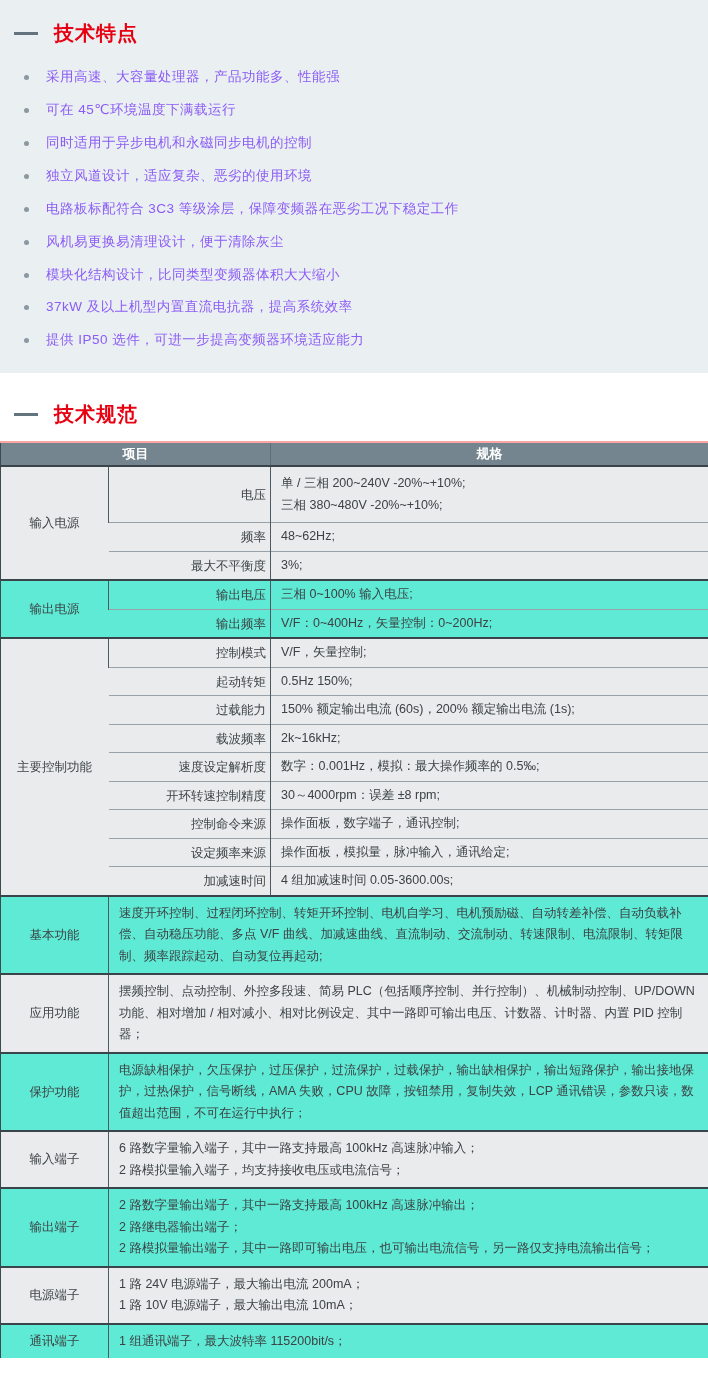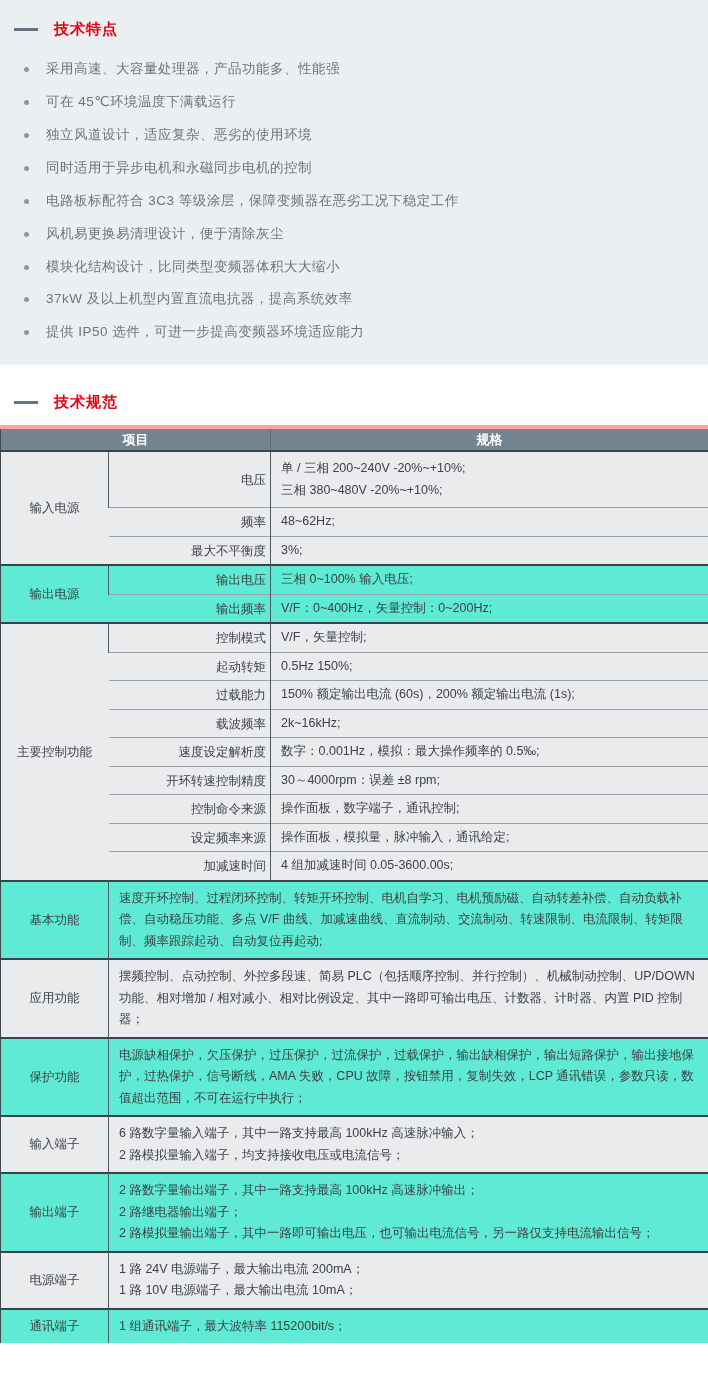--- a/index.html
+++ b/index.html
@@ -7,33 +7,33 @@
   body {
     width:708px; height:1384px; overflow:hidden;
     background:#ffffff;
     font-family:"Liberation Sans","DejaVu Sans",sans-serif;
     -webkit-font-smoothing:antialiased;
   }
   
   .features-section { background:#eaeff1; padding:20px 0 16px 0; }
   .section-head { display:flex; align-items:center; padding-left:14px; }
   .dash { width:24px; height:3px; background:#64747e; margin-right:16px; flex:none; }
-  .section-title { font-size:15px; font-weight:bold; color:#e60012; letter-spacing:1px; }
+  .section-title { font-size:20px; font-weight:bold; color:#e60012; letter-spacing:1px; }
   .feature-list { list-style:none; margin-top:14px; }
   .feature-item { display:flex; align-items:flex-start; padding:6px 20px 6px 24px; }
   .bullet-dot { width:5px; height:5px; border-radius:50%; background:#8b98a1; margin:8px 17px 0 0; flex:none; }
-  .feature-text { font-size:13.5px; color:#737373; line-height:1.55; letter-spacing:0.5px; }
+  .feature-text { font-size:13.5px; color:#8b5cf6; line-height:1.55; letter-spacing:0.5px; }
   
   .specs-section { background:#ffffff; padding-top:28px; }
   .spec-table { width:708px; border-collapse:collapse; table-layout:fixed; margin-top:13px;
                 border-left:1px solid #3e4950; border-right:1px solid #3e4950; }
   .spec-table th {
     background:#74858f; color:#ffffff; font-size:13px; font-weight:bold;
     height:24px; text-align:center; border-left:1px solid #5d6e78;
-    border-top:4px solid #fca5a5; border-bottom:1px solid #3e4950;
+    border-top:2px solid #fca5a5; border-bottom:1px solid #3e4950;
   }
   .spec-table th:first-child { border-left:none; }
   .spec-table td {
     font-size:12.5px; color:#3c4245; vertical-align:middle;
     border-left:1px solid #4d5a62; border-top:1px solid #99a2a8;
   }
   .spec-table td:first-child { border-left:none; }
   tr.group-start td { border-top:2px solid #39444b; }
   .g-light td { background:#e9ebec; }
   .g-dark  td { background:#5eead4; }
@@ -54,25 +54,25 @@
       <li class="feature-item">
         <span class="bullet-dot"></span>
         <span class="feature-text">采用高速、大容量处理器，产品功能多、性能强</span>
       </li>
       <li class="feature-item">
         <span class="bullet-dot"></span>
         <span class="feature-text">可在 45℃环境温度下满载运行</span>
       </li>
       <li class="feature-item">
         <span class="bullet-dot"></span>
+        <span class="feature-text">同时适用于异步电机和永磁同步电机的控制</span>
+      </li>
+      <li class="feature-item">
+        <span class="bullet-dot"></span>
         <span class="feature-text">独立风道设计，适应复杂、恶劣的使用环境</span>
-      </li>
-      <li class="feature-item">
-        <span class="bullet-dot"></span>
-        <span class="feature-text">同时适用于异步电机和永磁同步电机的控制</span>
       </li>
       <li class="feature-item">
         <span class="bullet-dot"></span>
         <span class="feature-text">电路板标配符合 3C3 等级涂层，保障变频器在恶劣工况下稳定工作</span>
       </li>
       <li class="feature-item">
         <span class="bullet-dot"></span>
         <span class="feature-text">风机易更换易清理设计，便于清除灰尘</span>
       </li>
       <li class="feature-item">

